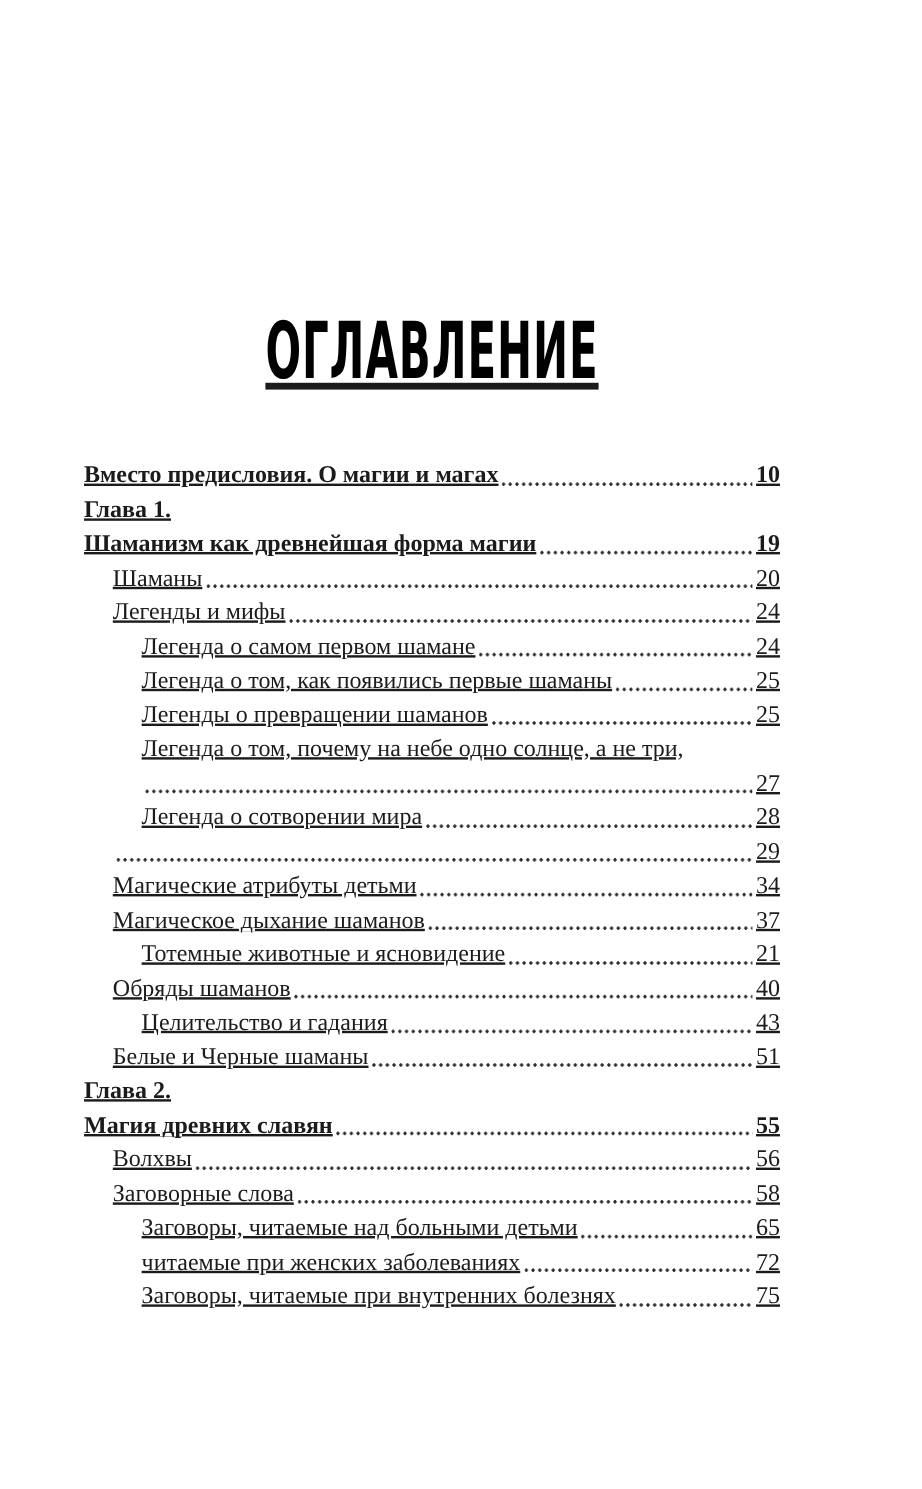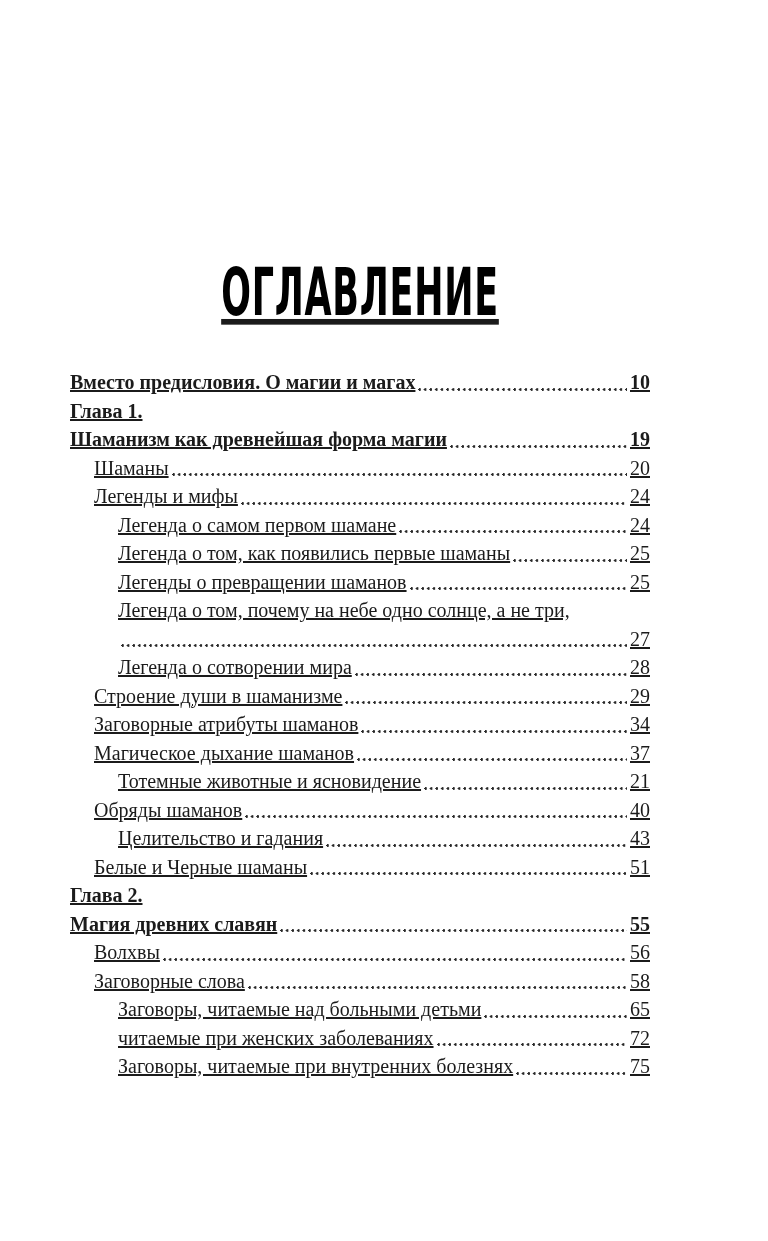--- a/index.html
+++ b/index.html
@@ -25,21 +25,21 @@
     font-family: "DejaVu Sans", sans-serif;
     font-weight: bold;
     font-size: 46px;
     letter-spacing: 1px;
     transform: scale(0.76, 1.42);
     transform-origin: 50% 50%;
     white-space: nowrap;
     color: #000000;
   }
   .entries {
-    margin: 47px 118px 0 70px; 
+    margin: 61px 118px 0 70px; 
   }
   .entry { margin: 0; }
   .entry .pre-line,
   .entry .line {
     height: 28.5px;
     font-size: 20px;
     line-height: 28.5px;
     white-space: nowrap;
   }
   .entry .line {
@@ -140,29 +140,28 @@
   <div class="entry level2">
     <div class="line">
       <span class="entry-title">Легенда о сотворении мира</span>
       <span class="dots"></span>
       <span class="page-num">28</span>
     </div>
   </div>
 
   <div class="entry level1">
     <div class="line">
-      <span class="entry-title">Строение души в шаманизме</span>
       <span class="dots"></span>
       <span class="page-num">29</span>
     </div>
   </div>
 
   <div class="entry level1">
     <div class="line">
-      <span class="entry-title">Заговорные атрибуты шаманов</span>
+      <span class="entry-title">Магические атрибуты детьми</span>
       <span class="dots"></span>
       <span class="page-num">34</span>
     </div>
   </div>
 
   <div class="entry level1">
     <div class="line">
       <span class="entry-title">Магическое дыхание шаманов</span>
       <span class="dots"></span>
       <span class="page-num">37</span>

